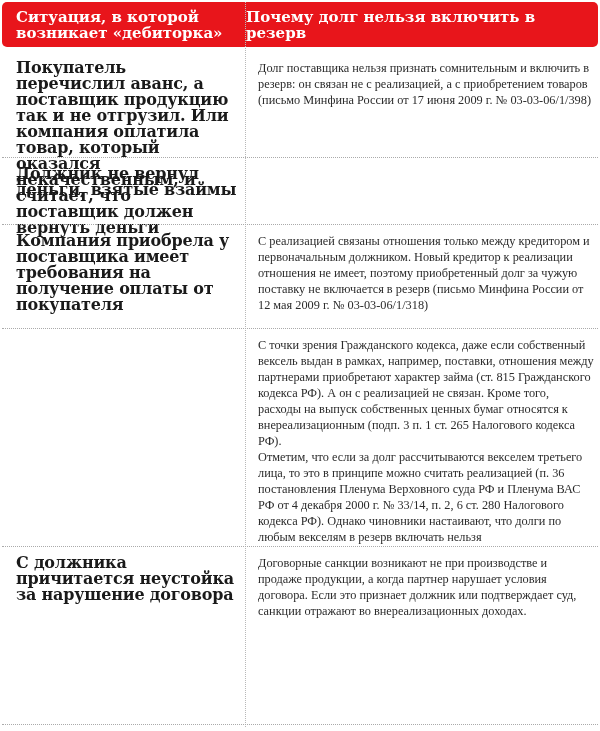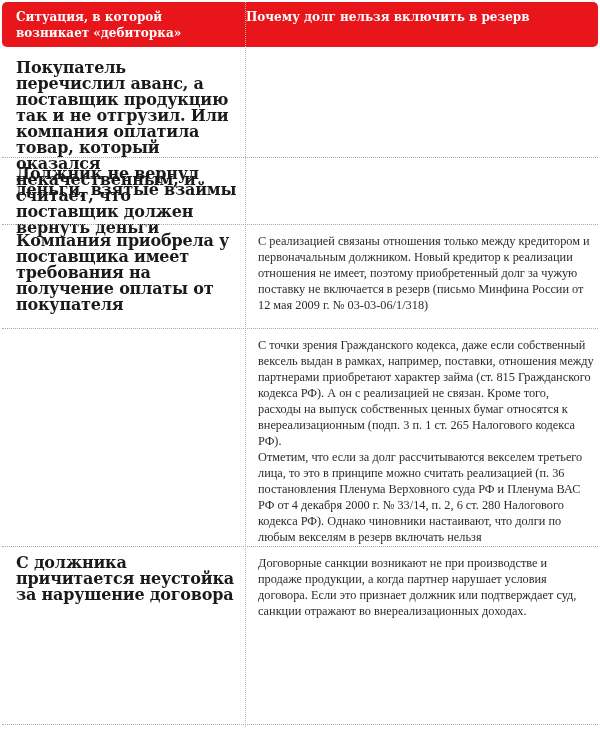--- a/index.html
+++ b/index.html
@@ -6,21 +6,21 @@
   body { width: 600px; height: 731px; overflow: hidden; position: relative; }
   .table { position: absolute; left: 2px; top: 2px; width: 596px; }
   .header {
     position: relative;
     background: #e8151b;
     border-radius: 5px;
     height: 45px;
     color: #ffffff;
     font-family: "DejaVu Serif", serif;
     font-weight: bold;
-    font-size: 12px;
+    font-size: 15px;
     line-height: 16px;
   }
   .header .c1 { position: absolute; left: 14px; top: 7px; width: 220px; }
   .header .c2 { position: absolute; left: 244px; top: 7px; width: 330px; }
   .vdiv {
     position: absolute; left: 243px; top: 0; width: 0; height: 725px;
     border-left: 1px dotted #b8b8b8;
   }
   .row { position: absolute; left: 0; width: 596px; border-bottom: 1px dotted #aaaaaa; }
   .row .c1 {
@@ -39,20 +39,23 @@
 
 <div class="table">
   <div class="header">
     <div class="c1">Ситуация, в которой возникает «дебиторка»</div>
     <div class="c2">Почему долг нельзя включить в резерв</div>
   </div>
   <div class="vdiv"></div>
 
   <div class="row" style="top:50px;height:105px;">
     <div class="c1">Покупатель перечислил аванс, а поставщик продукцию так и не отгрузил. Или компания оплатила товар, который оказался некачественным, и считает, что поставщик должен вернуть деньги</div>
+    <div class="c2">
+      <p>Долг поставщика нельзя признать сомнительным и включить в резерв: он связан не с реализацией, а с приобретением товаров (письмо Минфина России от 17 июня 2009 г. № 03-03-06/1/398)</p>
+    </div>
   </div>
 
   <div class="row" style="top:156px;height:66px;">
     <div class="c1">Должник не вернул деньги, взятые взаймы</div>
   </div>
 
   <div class="row" style="top:223px;height:103px;">
     <div class="c1">Компания приобрела у поставщика имеет требования на получение оплаты от покупателя</div>
     <div class="c2">
       <p>С реализацией связаны отношения только между кредитором и первоначальным должником. Новый кредитор к реализации отношения не имеет, поэтому приобретенный долг за чужую поставку не включается в резерв (письмо Минфина России от 12 мая 2009 г. № 03-03-06/1/318)</p>

